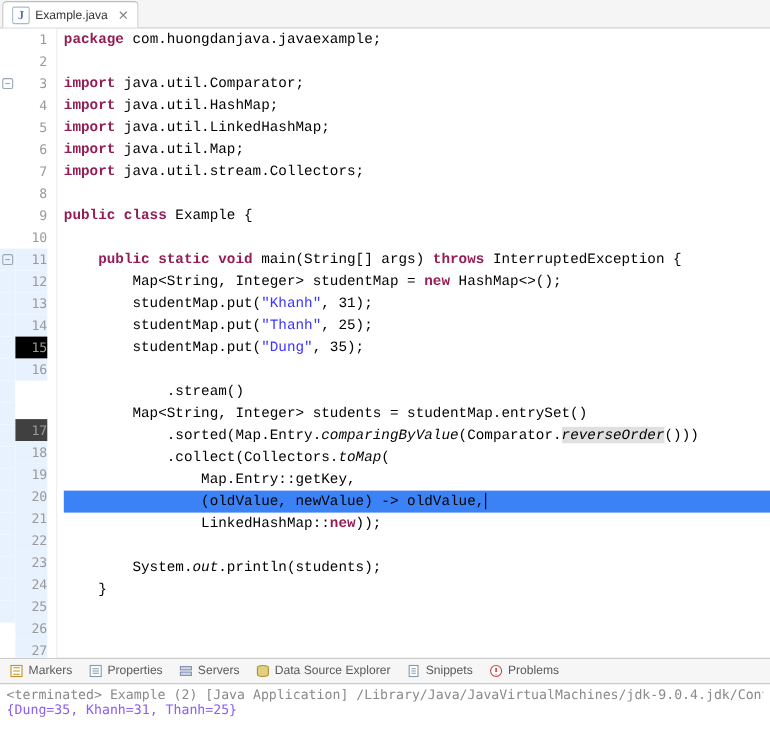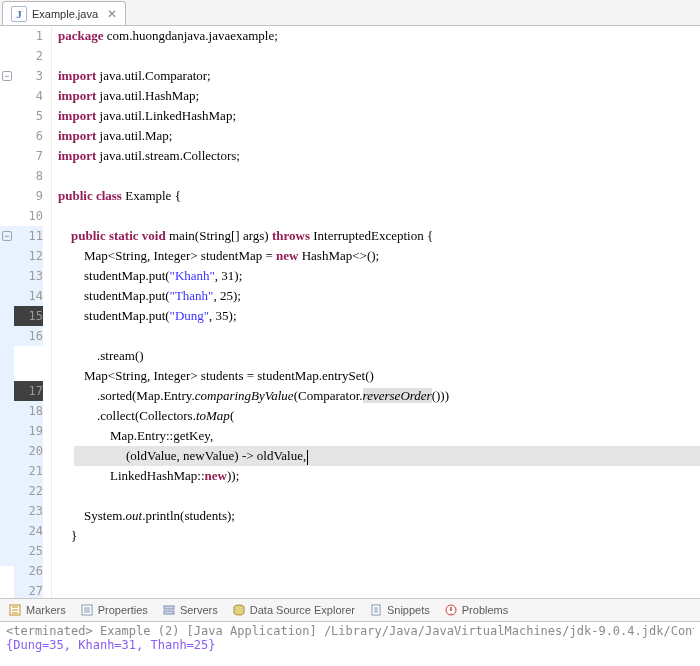--- a/index.html
+++ b/index.html
@@ -90,25 +90,25 @@
     border-right: 1px solid #eee;
   }
   .gutter .row, .code .row, .marker-col .row {
     height: 20px;
     line-height: 20px;
     white-space: pre;
   }
   .code {
     flex: 1;
     padding-left: 6px;
-    font-family: Liberation Serif, serif;
+    font-family: Liberation Mono, monospace;
     font-size: 13px;
     overflow: hidden;
   }
-  .row.current { background: #e5e5e5; margin-left: 16px; }
+  .row.current { background: #3b82f6; }
   .kw { color: #941d55; font-weight: bold; }
   .str { color: #3933ff; }
   .static-it { font-style: italic; color: #000; }
   .deprec { background: #e0e0e0; font-style: italic; }
   .caret {
     display: inline-block;
     width: 1px;
     height: 15px;
     background: #000;
     vertical-align: middle;
@@ -206,21 +206,21 @@
       <div class="row">5</div>
       <div class="row">6</div>
       <div class="row">7</div>
       <div class="row">8</div>
       <div class="row">9</div>
       <div class="row">10</div>
       <div class="row" style="background: rgb(232, 242, 254);">11</div>
       <div class="row" style="background: rgb(232, 242, 254);">12</div>
       <div class="row" style="background: rgb(232, 242, 254);">13</div>
       <div class="row" style="background: rgb(232, 242, 254);">14</div>
-      <div class="row" style="background: #404040;">15</div>
+      <div class="row" style="background: #000000;">15</div>
       <div class="row" style="background: rgb(232, 242, 254);">16</div>
       <div class="row" style="background: #404040; margin-top: 35px;">17</div>
       <div class="row" style="background: rgb(232, 242, 254);">18</div>
       <div class="row" style="background: rgb(232, 242, 254);">19</div>
       <div class="row" style="background: rgb(232, 242, 254);">20</div>
       <div class="row" style="background: rgb(232, 242, 254);">21</div>
       <div class="row" style="background: rgb(232, 242, 254);">22</div>
       <div class="row" style="background: rgb(232, 242, 254);">23</div>
       <div class="row" style="background: rgb(232, 242, 254);">24</div>
       <div class="row" style="background: rgb(232, 242, 254);">25</div>

